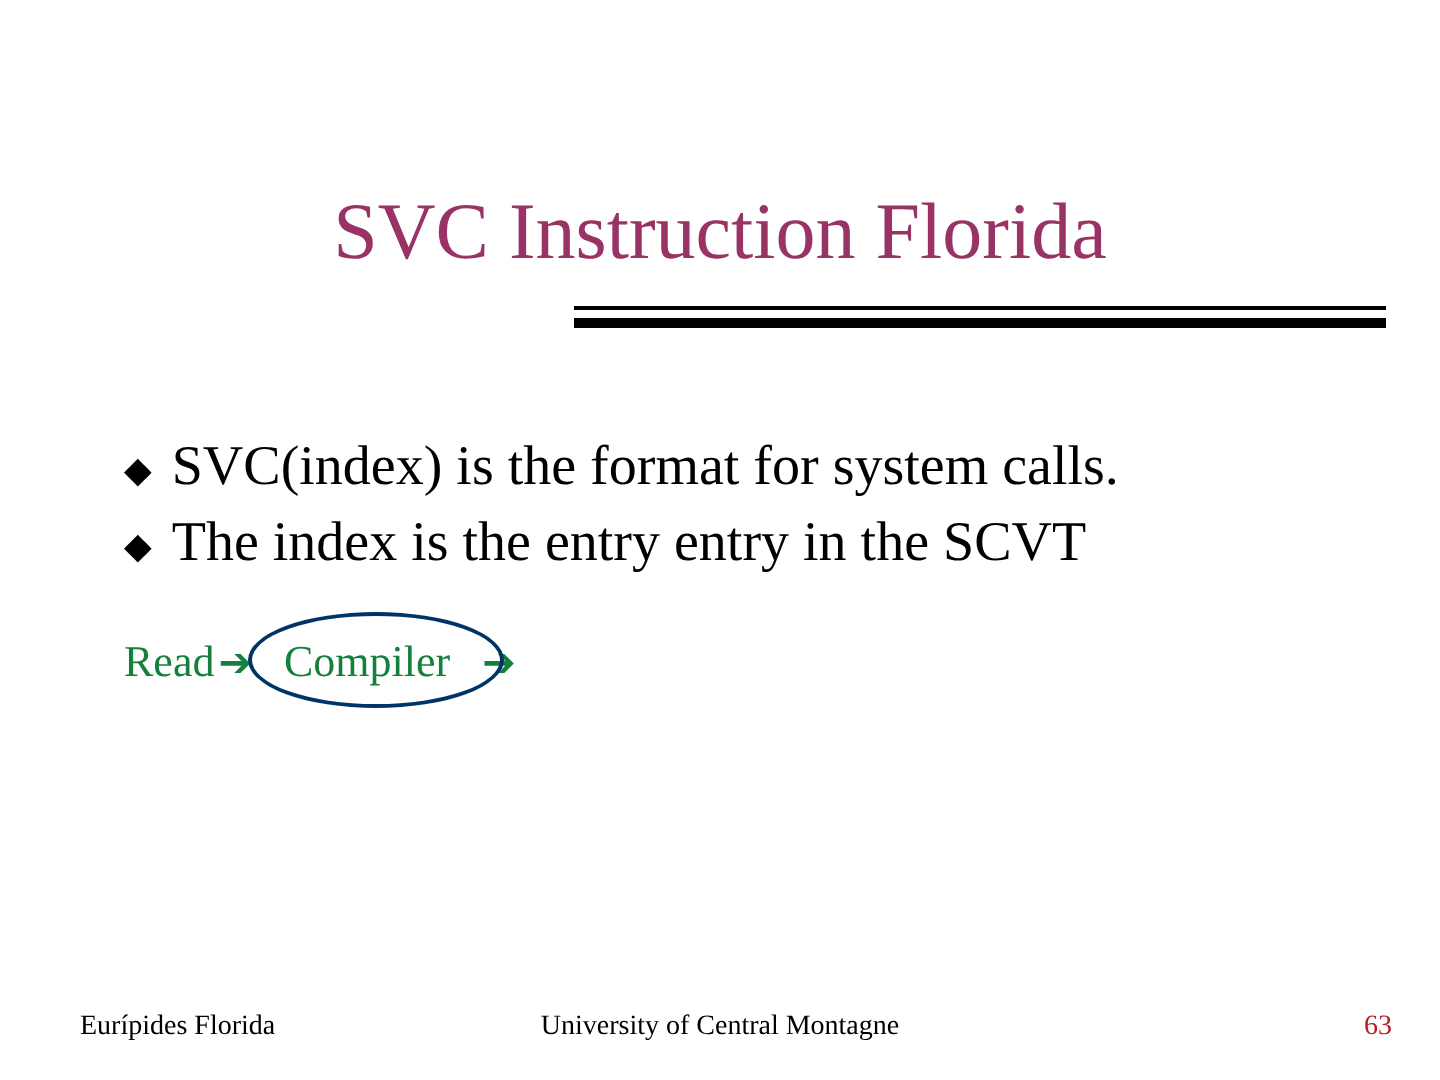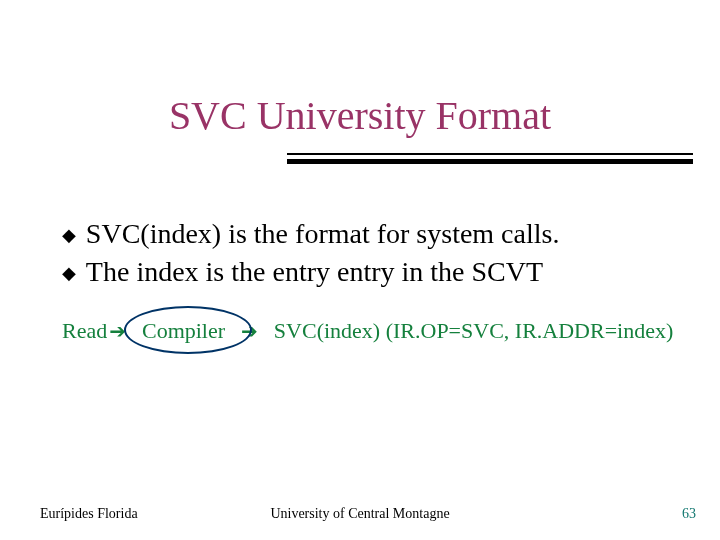--- a/index.html
+++ b/index.html
@@ -98,33 +98,33 @@
     bottom: 18px;
     width: 720px;
     display: flex;
     justify-content: space-between;
     padding: 0 24px 0 40px;
     font-size: 14px;
     color: #000;
     font-family: "Times New Roman", Times, serif;
   }
   .footer .center { position: absolute; left: 0; width: 720px; text-align: center; }
-  .footer .right { margin-left: auto; color: #0f766e; }
+  .footer .right { margin-left: auto; color: #b91c1c; }
   .pgnum { color: #000; }
 </style>
 </head>
 <body>
 
 <div class="slide">
 
   <div class="underline-group">
     
   </div>
 
-  <h1 class="title">SVC University Format</h1>
+  <h1 class="title">SVC Instruction Florida</h1>
 
   <div class="underline-group">
     <div class="bottom-rule-thin"></div>
     <div class="bottom-rule-thick"></div>
   </div>
 
   <div class="bullets">
     <div class="bullet-row">
       <span class="diamond">◆</span>
       <span>SVC(index) is the format for system calls.</span>
@@ -136,21 +136,20 @@
   </div>
 
   <div class="flow-row">
     <span>Read</span>
     <span class="arrow">➔</span>
     <span class="compiler-wrap">
       <span class="ellipse"></span>
       <span class="compiler-text">Compiler</span>
     </span>
     <span class="arrow">➔</span>
-    <span class="output-text">SVC(index) (IR.OP=SVC, IR.ADDR=index)</span>
   </div>
 
   <div class="footer">
     <span>Eurípides Florida</span>
     <span class="center">University of Central Montagne</span>
     <span class="right pgnum">63</span>
   </div>
 
 </div>
 

